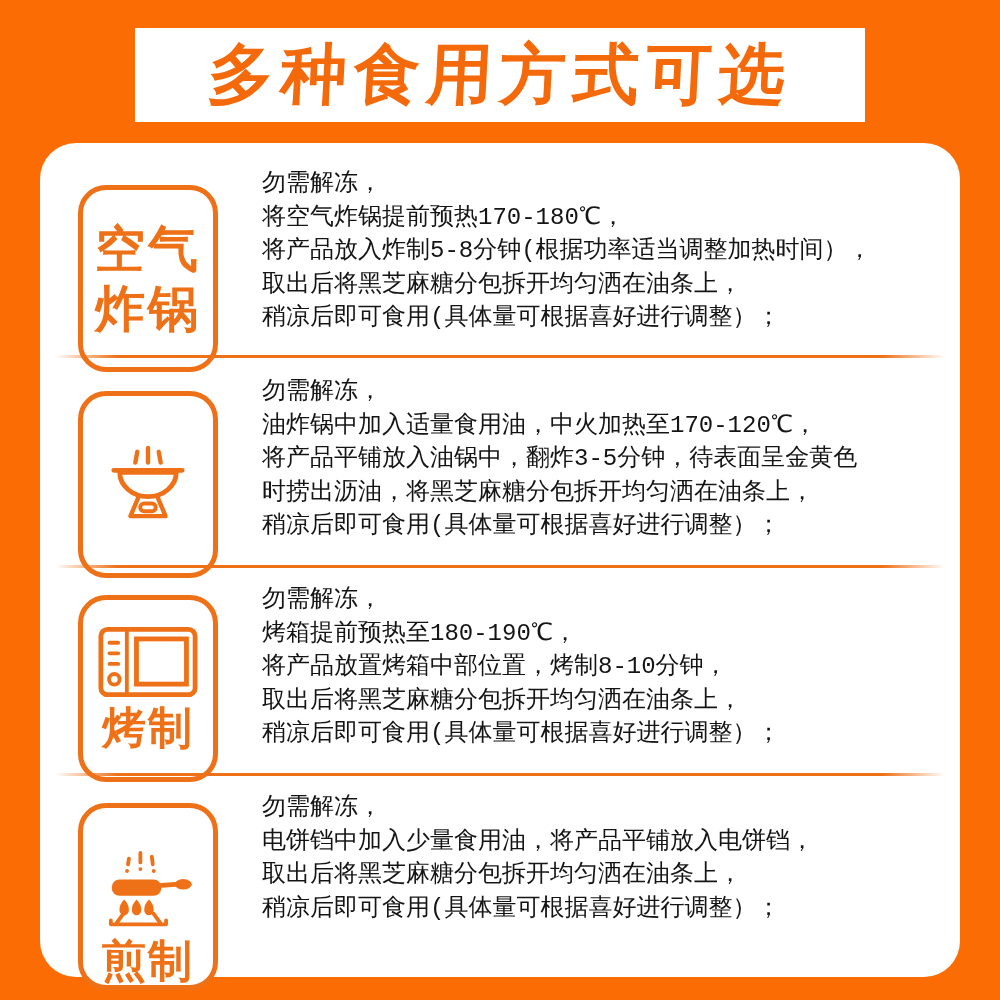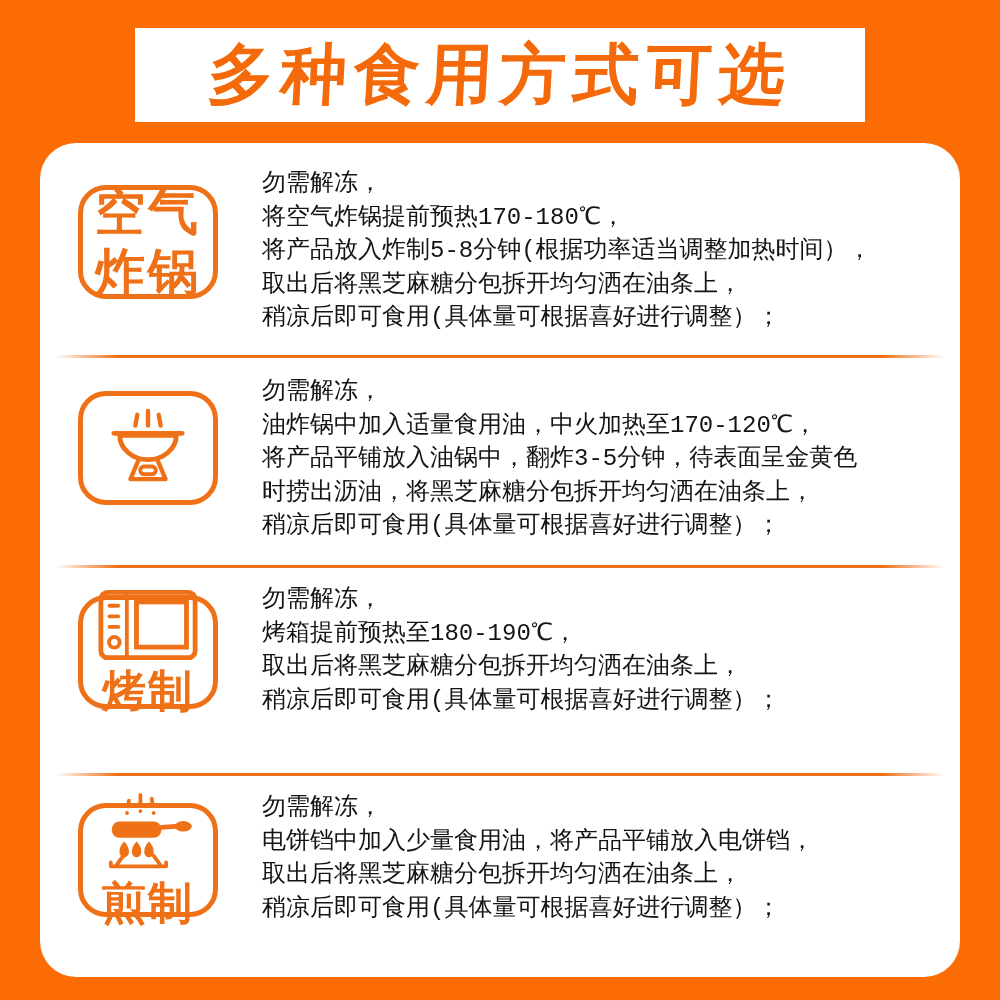--- a/index.html
+++ b/index.html
@@ -40,21 +40,21 @@
   .card{
     position:absolute;
     left:40px;top:143px;
     width:920px;height:834px;
     background:var(--card_bg);
     border-radius:36px;
   }
   .badge{
     position:absolute;
     left:38px;
-    width:140px;height:114px;
+    width:140px;height:187px;
     border:5px solid var(--accent);
     border-radius:28px;
     display:flex;flex-direction:column;
     align-items:center;justify-content:center;
     color:var(--accent);
     background:#fff;
   }
   .badge-line{
     font-size:50px;
     font-weight:800;
@@ -157,27 +157,28 @@
           <line x1="12" y1="39" x2="21" y2="39" stroke-width="4"></line>
           <circle cx="17" cy="55" r="5.5" stroke-width="4"></circle>
           <rect x="40" y="13" width="52" height="47"></rect>
         </svg>
       </span>
       <div class="badge-label">烤制</div>
     </div>
     <div class="instructions" style="top:440px;">
       <p>勿需解冻，</p>
       <p>烤箱提前预热至180-190℃，</p>
+      <p>将产品放置烤箱中部位置，烤制8-10分钟，</p>
       <p>取出后将黑芝麻糖分包拆开均匀洒在油条上，</p>
       <p>稍凉后即可食用(具体量可根据喜好进行调整）；</p>
     </div>
 
     <div class="divider" style="top:630px;"></div>
 
-    <div class="badge" style="top:660px;">
+    <div class="badge" style="top:660px;justify-content:flex-end;">
       <span class="icon">
         <svg width="96" height="80" viewBox="0 0 100 84" fill="none" stroke="currentColor" stroke-width="4" stroke-linecap="round" stroke-linejoin="round">
           <line x1="30" y1="8" x2="29" y2="14"></line>
           <circle cx="28" cy="21" r="2" fill="currentColor" stroke="none"></circle>
           <line x1="42" y1="2" x2="42" y2="12"></line>
           <circle cx="42" cy="19" r="2" fill="currentColor" stroke="none"></circle>
           <line x1="54" y1="6" x2="55" y2="14"></line>
           <circle cx="56" cy="21" r="2" fill="currentColor" stroke="none"></circle>
           <rect x="12" y="30" width="52" height="17" rx="8" fill="currentColor" stroke="none"></rect>
           <line x1="64" y1="36" x2="79" y2="35" stroke-width="5"></line>

